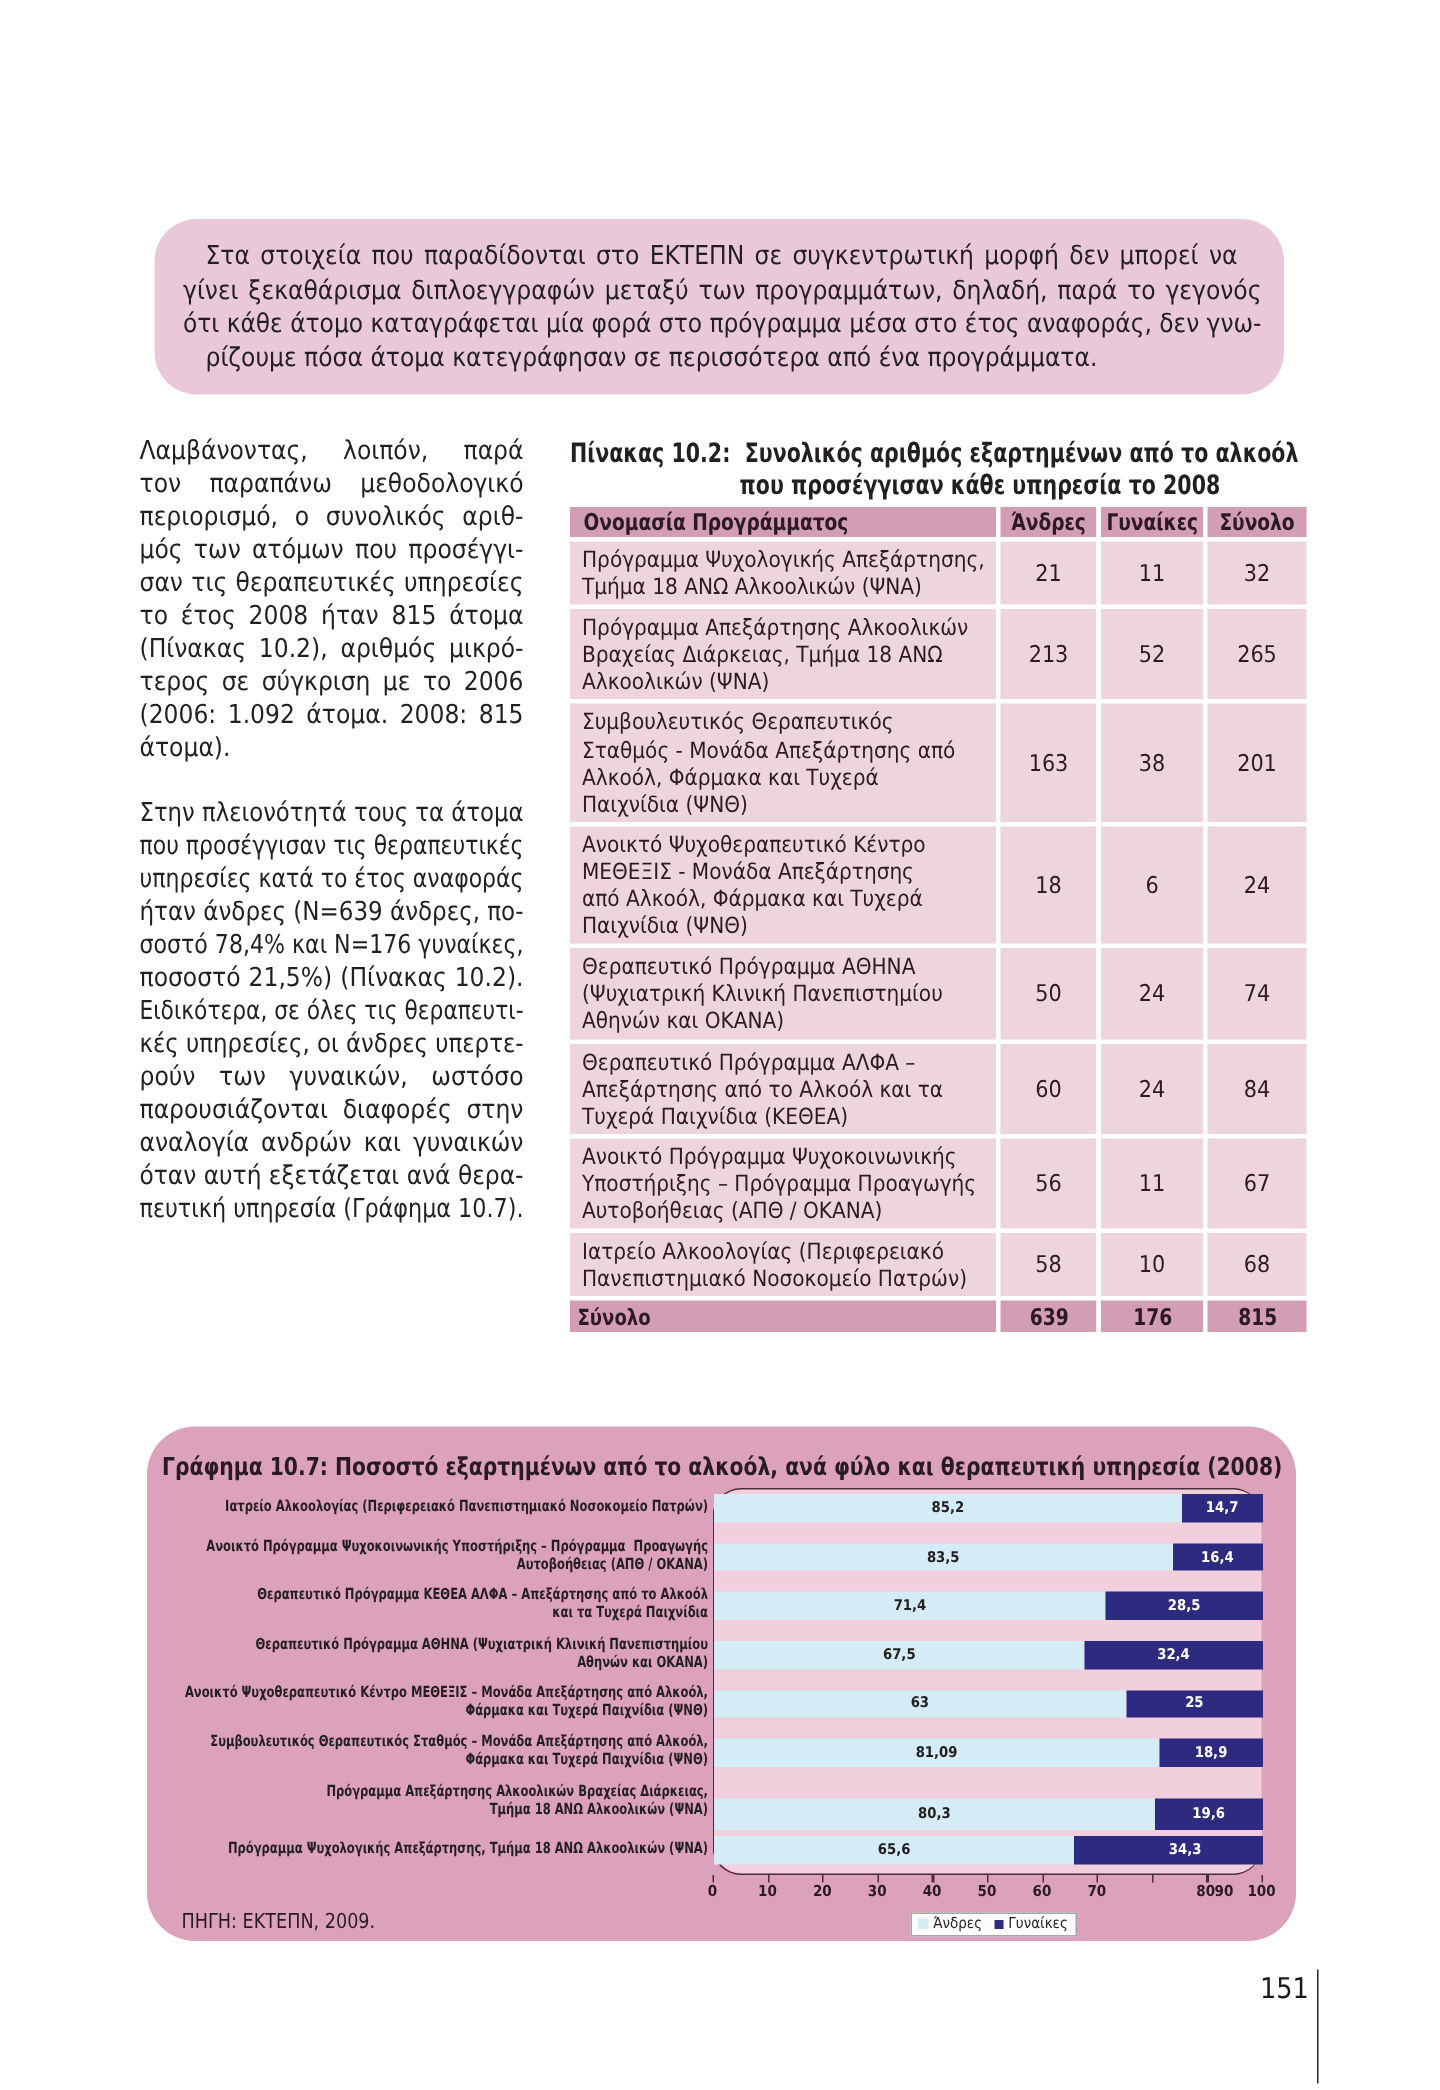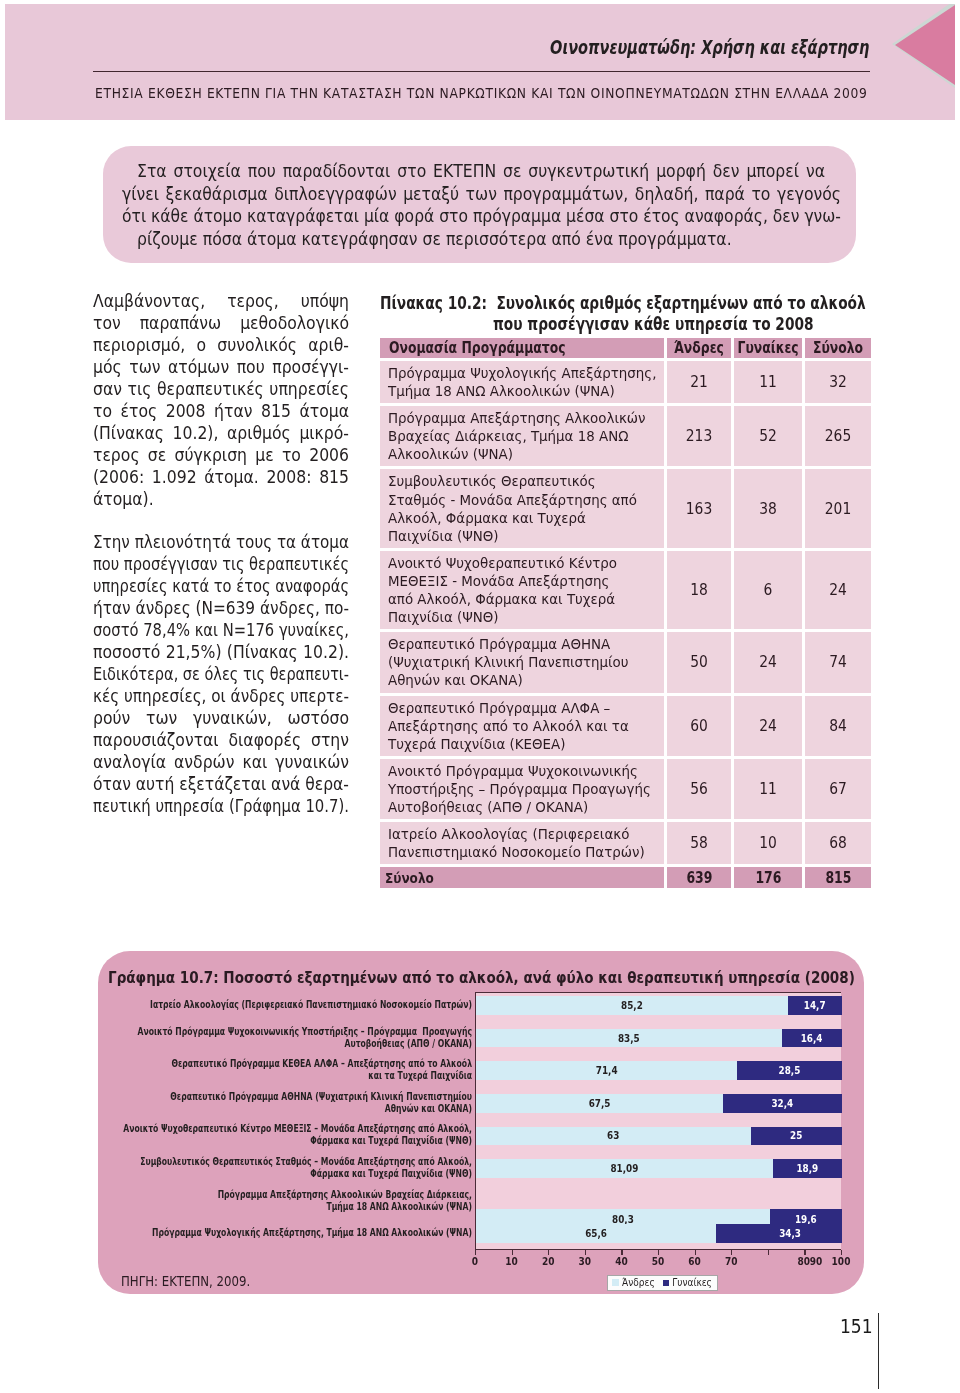--- a/index.html
+++ b/index.html
@@ -73,21 +73,21 @@
         transform-origin:0 50%;transform:scaleX(0.918);}
   .chart-src{position:absolute;left:23px;top:330px;font-size:13.8px;color:#2a1b22;
         white-space:nowrap;line-height:0;transform-origin:0 50%;transform:scaleX(0.946);}
   .cat-labels{position:absolute;left:8px;top:41px;width:366px;height:258px;}
   .cat-labels .cat{position:absolute;right:0;width:446px;
         font-size:10.2px;font-weight:bold;line-height:12.1px;color:#231f20;white-space:pre;
         transform-origin:100% 50%;transform:scaleX(0.838);
         display:flex;flex-direction:column;align-items:flex-end;justify-content:center;}
   .plot{position:absolute;left:377px;top:41px;width:366px;height:258px;background:#f2cfdc;
         border-left:1.3px solid #4a2b38;border-top:1.3px solid #4a2b38;
-        border-bottom:1.3px solid #4a2b38;box-sizing:border-box;}
+        border-bottom:1.3px solid #4a2b38;box-sizing:border-box;border-radius:19px;}
   .band{position:absolute;left:0;width:100%;}
   .seg-m{position:absolute;left:0;top:0;height:100%;background:#d3ecf5;}
   .seg-w{position:absolute;top:0;height:100%;background:#2e2a80;}
   .vlabel{position:absolute;top:0;height:100%;font-size:9.8px;font-weight:bold;
         display:flex;align-items:center;}
   .vm{color:#231f20;justify-content:center;}
   .vw{color:#ffffff;justify-content:center;text-align:center;}
   .xaxis{position:absolute;left:377px;top:299px;width:366px;height:22px;}
   .tick{position:absolute;top:0;width:1.2px;height:4.5px;background:#4a2b38;}
   .xlab{position:absolute;top:6px;font-size:10px;font-weight:bold;color:#2a1b22;
@@ -102,37 +102,30 @@
   
   .pgnum{position:absolute;left:840px;top:1326px;font-size:19px;color:#1a1a1a;line-height:0;
         font-family:"DejaVu Sans Condensed",sans-serif;}
   .pgrule{position:absolute;left:877.5px;top:1313px;width:1.5px;height:76px;background:#2b2b2b;}
 </style>
 </head>
 <body>
 
 <div class="page">
 
-  <div class="hdr-band">
-    <div class="hdr-tri-outer"></div>
-    <div class="hdr-tri-inner"></div>
-    <div class="hdr-title">Οινοπνευματώδη: Χρήση και εξάρτηση</div>
-    <div class="hdr-rule"></div>
-    <div class="hdr-sub">ΕΤΗΣΙΑ ΕΚΘΕΣΗ ΕΚΤΕΠΝ ΓΙΑ ΤΗΝ ΚΑΤΑΣΤΑΣΗ ΤΩΝ ΝΑΡΚΩΤΙΚΩΝ ΚΑΙ ΤΩΝ ΟΙΝΟΠΝΕΥΜΑΤΩΔΩΝ ΣΤΗΝ ΕΛΛΑΔΑ 2009</div>
-  </div>
 
   <div class="callout" id="callout">
       <div class="jline">Στα στοιχεία που παραδίδονται στο ΕΚΤΕΠΝ σε συγκεντρωτική μορφή δεν μπορεί να</div>
       <div class="jline">γίνει ξεκαθάρισμα διπλοεγγραφών μεταξύ των προγραμμάτων, δηλαδή, παρά το γεγονός</div>
       <div class="jline" style="transform-origin: 0px 50%; transform: scaleX(0.9952); width: 722.438px;">ότι κάθε άτομο καταγράφεται μία φορά στο πρόγραμμα μέσα στο έτος αναφοράς, δεν γνω-</div>
       <div class="jline last">ρίζουμε πόσα άτομα κατεγράφησαν σε περισσότερα από ένα προγράμματα.</div>
     </div>
 
   <div class="col-left" id="bodycol">
-      <div class="jline">Λαμβάνοντας, τερος, υπόψη</div>
+      <div class="jline">Λαμβάνοντας, λοιπόν, παρά</div>
       <div class="jline">τον παραπάνω μεθοδολογικό</div>
       <div class="jline">περιορισμό, ο συνολικός αριθ-</div>
       <div class="jline">μός των ατόμων που προσέγγι-</div>
       <div class="jline">σαν τις θεραπευτικές υπηρεσίες</div>
       <div class="jline">το έτος 2008 ήταν 815 άτομα</div>
       <div class="jline">(Πίνακας 10.2), αριθμός μικρό-</div>
       <div class="jline">τερος σε σύγκριση με το 2006</div>
       <div class="jline">(2006: 1.092 άτομα. 2008: 815</div>
       <div class="jline last">άτομα).</div>
       <div class="para-gap"></div>
@@ -321,21 +314,21 @@
           <div class="seg-w" style="left:274.5px;width:91.5px"></div>
           <div class="vlabel vm" style="left:0;width:274.5px">63</div>
           <div class="vlabel vw" style="left:274.5px;width:91.5px">25</div>
         </div>
         <div class="band" style="top: 166.2px; height: 18.6px;">
           <div class="seg-m" style="width:296.7894px"></div>
           <div class="seg-w" style="left:296.7894px;width:69.17399999999999px"></div>
           <div class="vlabel vm" style="left:0;width:296.7894px">81,09</div>
           <div class="vlabel vw" style="left:296.7894px;width:69.17399999999999px">18,9</div>
         </div>
-        <div class="band" style="top: 216px; height: 21px; padding-left: 32px;">
+        <div class="band" style="top: 206px; height: 21px; padding-left: 32px;">
           <div class="seg-m" style="width:293.89799999999997px"></div>
           <div class="seg-w" style="left:293.89799999999997px;width:71.736px"></div>
           <div class="vlabel vm" style="left:0;width:293.89799999999997px">80,3</div>
           <div class="vlabel vw" style="left:293.89799999999997px;width:71.736px">19,6</div>
         </div>
         <div class="band" style="top: 231.4px; height: 18.6px;">
           <div class="seg-m" style="width:240.09599999999998px"></div>
           <div class="seg-w" style="left:240.09599999999998px;width:125.538px"></div>
           <div class="vlabel vm" style="left:0;width:240.09599999999998px">65,6</div>
           <div class="vlabel vw" style="left:240.09599999999998px;width:148px">34,3</div>

